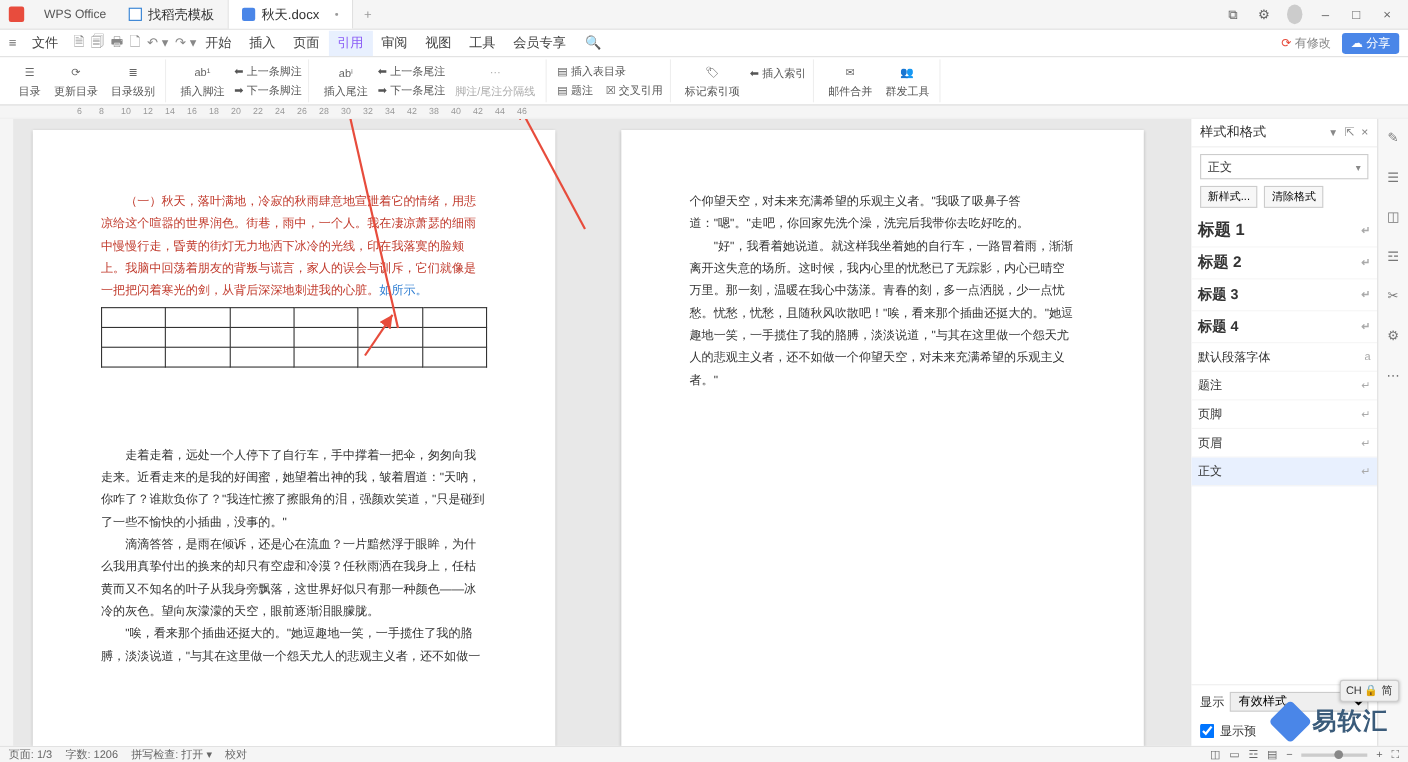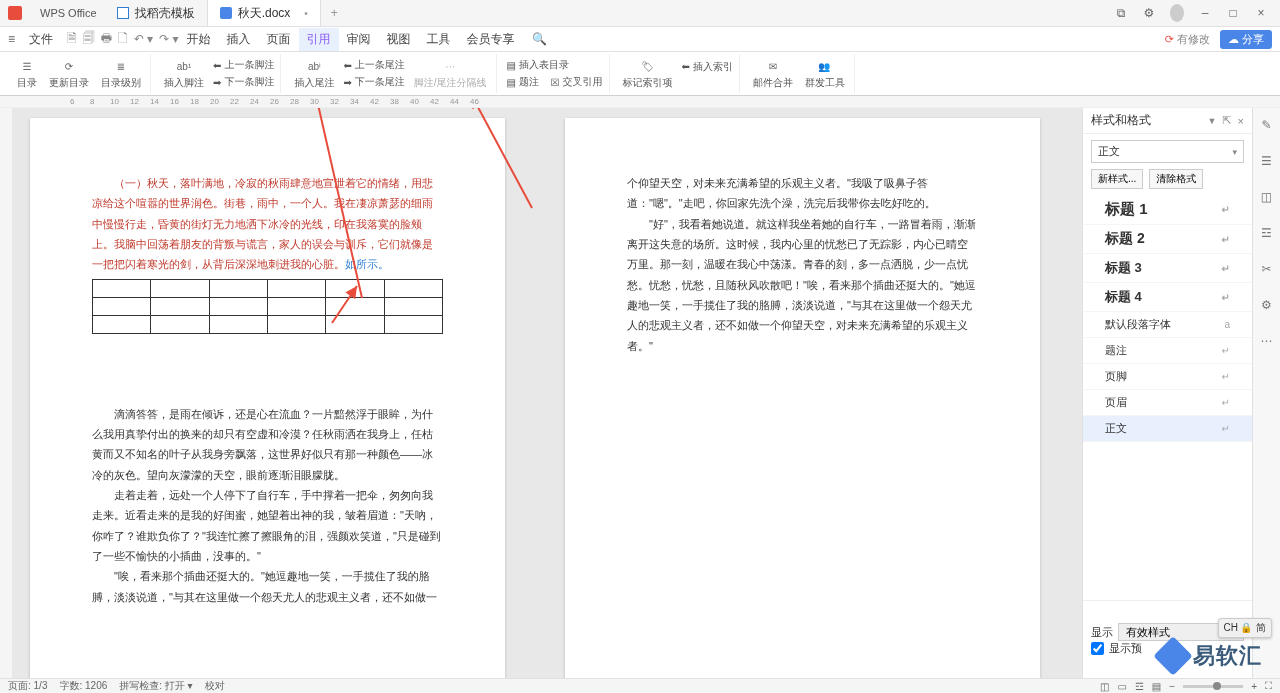--- a/index.html
+++ b/index.html
@@ -64,29 +64,29 @@
 
 .styles-panel { width: 170px; background: #fff; border-left: 1px solid #e0e0e0; display: flex; flex-direction: column; }
 .styles-panel .panel-header { height: 26px; display: flex; align-items: center; padding: 0 8px; font-size: 12px; border-bottom: 1px solid #eee; }
 .styles-panel .panel-header .title { flex: 1; }
 .styles-panel .panel-header .ctrl { color: #888; cursor: pointer; margin-left: 6px; font-size: 11px; }
 .styles-panel .combo { margin: 6px 8px; border: 1px solid #ccc; padding: 3px 6px; font-size: 11px; display: flex; justify-content: space-between; align-items: center; }
 .styles-panel .btn-row { display: flex; gap: 6px; padding: 0 8px 6px 8px; }
 .styles-panel .btn-row button { font-size: 10px; padding: 2px 6px; border: 1px solid #ccc; background: #f7f7f7; cursor: pointer; }
 .styles-panel .hint { padding: 4px 8px; font-size: 10px; color: #888; }
 .styles-panel .style-list { flex: 1; overflow: auto; }
-.styles-panel .style-item { padding: 5px 22px; display: flex; justify-content: space-between; align-items: center; cursor: pointer; border-bottom: 1px solid #f5f5f5; }
+.styles-panel .style-item { padding: 5px 6px; display: flex; justify-content: space-between; align-items: center; cursor: pointer; border-bottom: 1px solid #f5f5f5; }
 .styles-panel .style-item.h1 { font-size: 15px; font-weight: bold; }
 .styles-panel .style-item.h2 { font-size: 14px; font-weight: bold; }
 .styles-panel .style-item.h3 { font-size: 13px; font-weight: bold; }
 .styles-panel .style-item.h4 { font-size: 13px; font-weight: bold; }
 .styles-panel .style-item.normal { font-size: 11px; }
 .styles-panel .style-item.selected { background: #e8f0fe; }
 .styles-panel .style-item .ret { color: #aaa; font-size: 10px; }
-.styles-panel .panel-footer { border-top: 1px solid #eee; padding: 22px 8px; font-size: 11px; display: flex; flex-direction: column; gap: 0; }
+.styles-panel .panel-footer { border-top: 1px solid #eee; padding: 6px 8px; font-size: 11px; display: flex; flex-direction: column; gap: 10px; }
 .styles-panel .panel-footer .row { display: flex; align-items: center; gap: 5px; }
 .styles-panel .panel-footer select { flex: 1; border: 1px solid #ccc; font-size: 11px; padding: 1px 3px; }
 
 
 .statusbar { height: 15px; background: #f5f5f5; border-top: 1px solid #e0e0e0; display: flex; align-items: center; font-size: 10px; color: #666; padding: 0 8px; gap: 12px; }
 .statusbar .spacer { flex: 1; }
 .statusbar .view-controls { display: flex; align-items: center; gap: 8px; }
 
 
 .arrow { position: absolute; pointer-events: none; }
@@ -279,22 +279,22 @@
               <td></td>
               <td></td>
               <td></td>
               <td></td>
               <td></td>
               <td></td>
             </tr>
       </tbody>
         </table>
       <div style="height:50px"></div>
+      <p>走着走着，远处一个人停下了自行车，手中撑着一把伞，匆匆向我走来。近看走来的是我的好闺蜜，她望着出神的我，皱着眉道："天吶，你咋了？谁欺负你了？"我连忙擦了擦眼角的泪，强颜欢笑道，"只是碰到了一些不愉快的小插曲，没事的。"</p>
       <p>滴滴答答，是雨在倾诉，还是心在流血？一片黯然浮于眼眸，为什么我用真挚付出的换来的却只有空虚和冷漠？任秋雨洒在我身上，任枯黄而又不知名的叶子从我身旁飘落，这世界好似只有那一种颜色——冰冷的灰色。望向灰濛濛的天空，眼前逐渐泪眼朦胧。</p>
-      <p>走着走着，远处一个人停下了自行车，手中撑着一把伞，匆匆向我走来。近看走来的是我的好闺蜜，她望着出神的我，皱着眉道："天吶，你咋了？谁欺负你了？"我连忙擦了擦眼角的泪，强颜欢笑道，"只是碰到了一些不愉快的小插曲，没事的。"</p>
       <p>"唉，看来那个插曲还挺大的。"她逗趣地一笑，一手揽住了我的胳膊，淡淡说道，"与其在这里做一个怨天尤人的悲观主义者，还不如做一</p>
     </div>
     <div class="page">
       <p style="text-indent:0">个仰望天空，对未来充满希望的乐观主义者。"我吸了吸鼻子答道："嗯"。"走吧，你回家先洗个澡，洗完后我带你去吃好吃的。</p>
       <p>"好"，我看着她说道。就这样我坐着她的自行车，一路冒着雨，渐渐离开这失意的场所。这时候，我内心里的忧愁已了无踪影，内心已晴空万里。那一刻，温暖在我心中荡漾。青春的刻，多一点洒脱，少一点忧愁。忧愁，忧愁，且随秋风吹散吧！"唉，看来那个插曲还挺大的。"她逗趣地一笑，一手揽住了我的胳膊，淡淡说道，"与其在这里做一个怨天尤人的悲观主义者，还不如做一个仰望天空，对未来充满希望的乐观主义者。"</p>
     </div>
 
     <svg class="arrow" style="left:280px; top:-60px; width:80px; height:260px;">
       <defs>
           <marker id="ah1" markerWidth="8" markerHeight="8" refX="6" refY="3" orient="auto">

